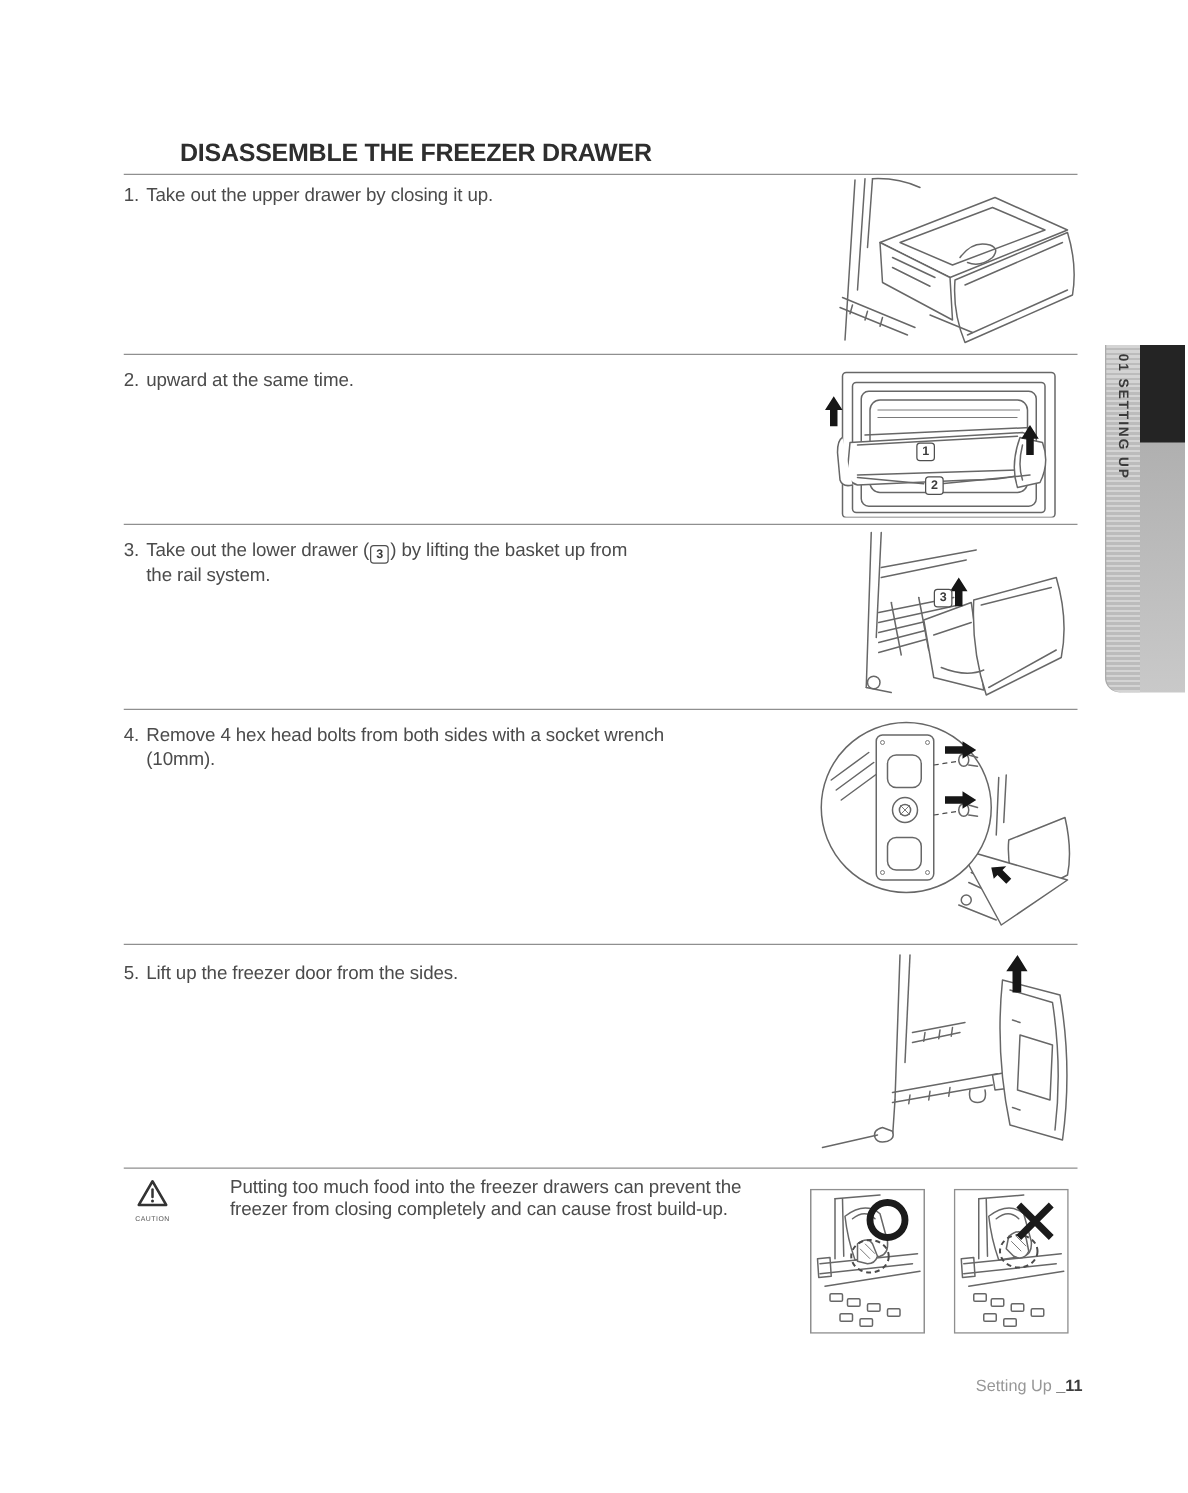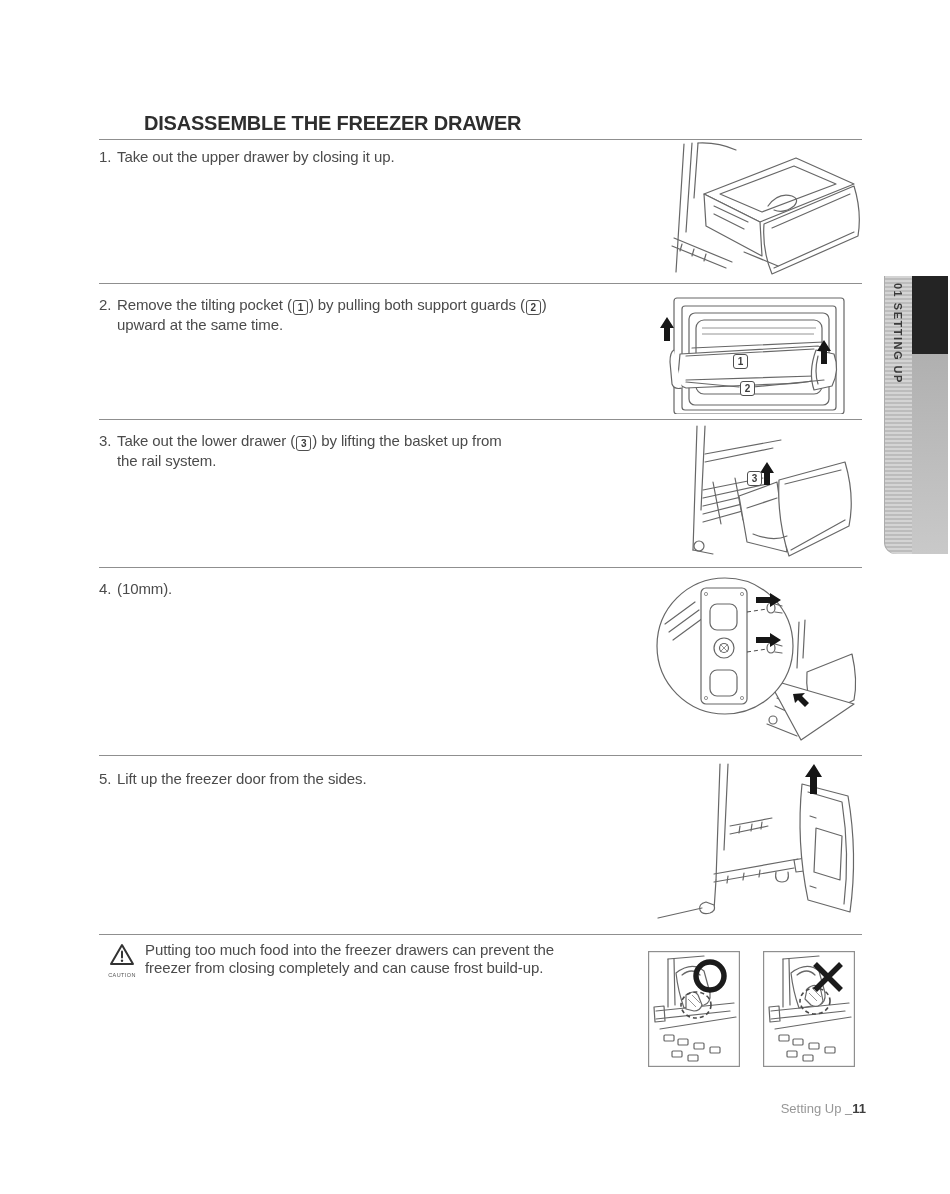--- a/index.html
+++ b/index.html
@@ -18,21 +18,21 @@
   .step{left:99px;width:560px;display:flex;font-size:15px;line-height:19px;color:#4b4b4b;letter-spacing:-0.1px;}
   .step .num{width:18px;flex:none;}
   .step .txt{flex:1;}
   .numbox{
     display:inline-block;min-width:11px;height:13px;line-height:13px;
     border:1.3px solid #4f4f4f;border-radius:3px;background:#fff;
     font-size:10px;font-weight:bold;color:#3c3c3c;text-align:center;
     padding:0 1px;vertical-align:-1px;margin:0 1px;
   }
   .dlabel{position:absolute;z-index:3;}
-  .caution-wrap{left:99px;top:941px;width:545px;display:flex;}
+  .caution-wrap{left:99px;top:941px;width:545px;display:flex;gap:39px;}
   .caution-icon-col{width:46px;flex:none;text-align:center;padding-top:2px;}
   .caution-word{font-size:5.5px;letter-spacing:0.4px;color:#555;margin-top:1px;}
   .caution-text{font-size:15px;line-height:18px;color:#4b4b4b;letter-spacing:-0.1px;}
   .footer{top:1101px;right:84px;font-size:13px;color:#979797;margin-left:36px;}
   .footer b{color:#3d3d3d;}
   
   .side-tab{left:884px;top:276px;width:64px;height:278px;display:flex;}
   .tab-ridge{
     width:28px;height:100%;
     background:repeating-linear-gradient(180deg,#d4d4d4 0 2px,#bcbcbc 2px 4px);
@@ -88,21 +88,20 @@
       <path class="ln" d="M126,128 L206,92"></path>
     <path class="ln" d="M96,112 l34,14"></path>
   </svg>
 </div>
 
 <div class="abs rule" style="top:283px"></div>
 
 <div class="abs step" style="top:295px">
   <span class="num">2.</span>
   <div class="txt">
-    <div><span>Remove the tilting pocket (</span><span class="numbox">1</span><span>) by pulling both support guards (</span><span class="numbox">2</span><span>)</span></div>
     <div>upward at the same time.</div>
   </div>
 </div>
 <div class="abs ill" style="left:656px;top:292px;width:206px;height:122px">
   <svg width="206" height="122" viewBox="0 0 206 122">
     <rect class="ln" x="18" y="6" width="170" height="116" rx="3"></rect>
     <rect class="ln" x="26" y="14" width="154" height="104" rx="3"></rect>
     <rect class="ln" x="33" y="21" width="140" height="92" rx="6"></rect>
     <rect class="ln" x="40" y="28" width="126" height="74" rx="8"></rect>
     <path class="thin" d="M46,36 H160"></path>
@@ -156,20 +155,21 @@
     <path class="blk" d="M124,38 l7,11 h-4 v12 h-6 v-12 h-4 Z"></path>
   </svg>
   <span class="numbox dlabel" style="left:103px;top:47px">3</span>
 </div>
 
 <div class="abs rule" style="top:567px"></div>
 
 <div class="abs step" style="top:579px">
   <span class="num">4.</span>
   <div class="txt">
+    <div>Remove 4 hex head bolts from both sides with a socket wrench</div>
     <div>(10mm).</div>
   </div>
 </div>
 <div class="abs ill" style="left:647px;top:572px;width:213px;height:181px">
   <svg width="213" height="181" viewBox="0 0 213 181">
     <path class="ln" d="M152,50 L150,96"></path>
       <path class="ln" d="M158,48 L156,86"></path>
     <path class="fw" d="M160,100 L205,82 Q211,108 207,128 L168,148 Q158,122 160,100 Z"></path>
     <path class="ln" d="M130,126 l26,12"></path>
       <path class="ln" d="M128,134 l24,11"></path>

